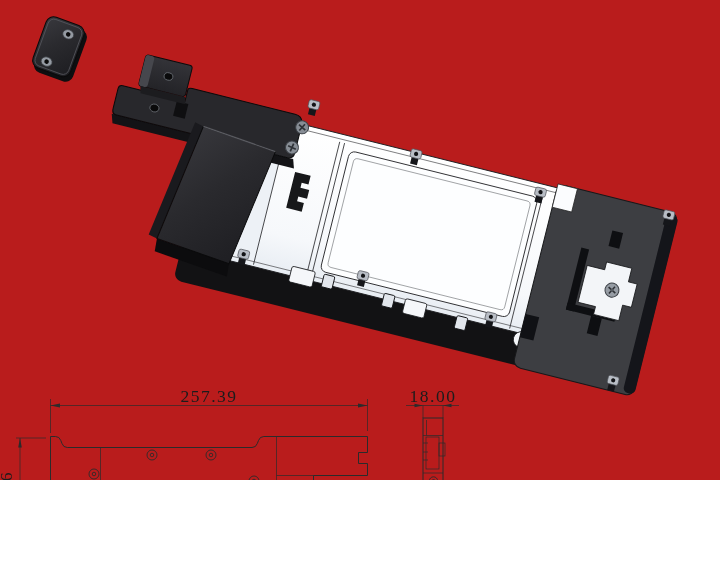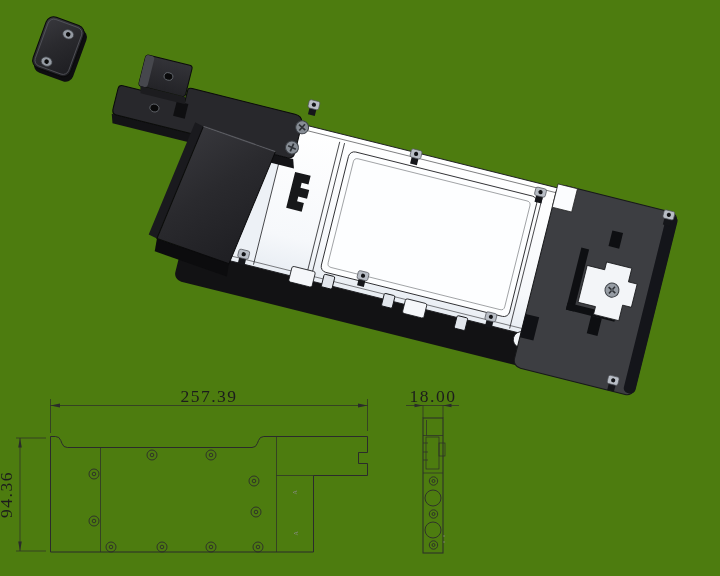--- a/index.html
+++ b/index.html
@@ -1,16 +1,16 @@
 <!DOCTYPE html>
 <html><head>
 <meta charset="utf-8">
 <style>
   html,body{margin:0;padding:0;background:#ffffff;}
-  .canvas{position:relative;width:720px;height:576px;background:#4d7c0f;overflow:hidden;}
+  .canvas{position:relative;width:720px;height:480px;background:#b91c1c;overflow:hidden;}
   svg{display:block;}
   .dim{font-family:"Liberation Serif","DejaVu Serif",serif;font-size:17.5px;fill:#1c1c1c;letter-spacing:1.5px;}
   .mark{font-family:"Liberation Serif","DejaVu Serif",serif;font-size:6px;fill:#8a8a8a;letter-spacing:0.5px;}
   .ol{stroke:#2b2b2b;stroke-width:1;fill:none;}
   .thin{stroke:#2b2b2b;stroke-width:0.7;fill:none;}
 </style>
 </head>
 <body>
 
 <div class="canvas">

